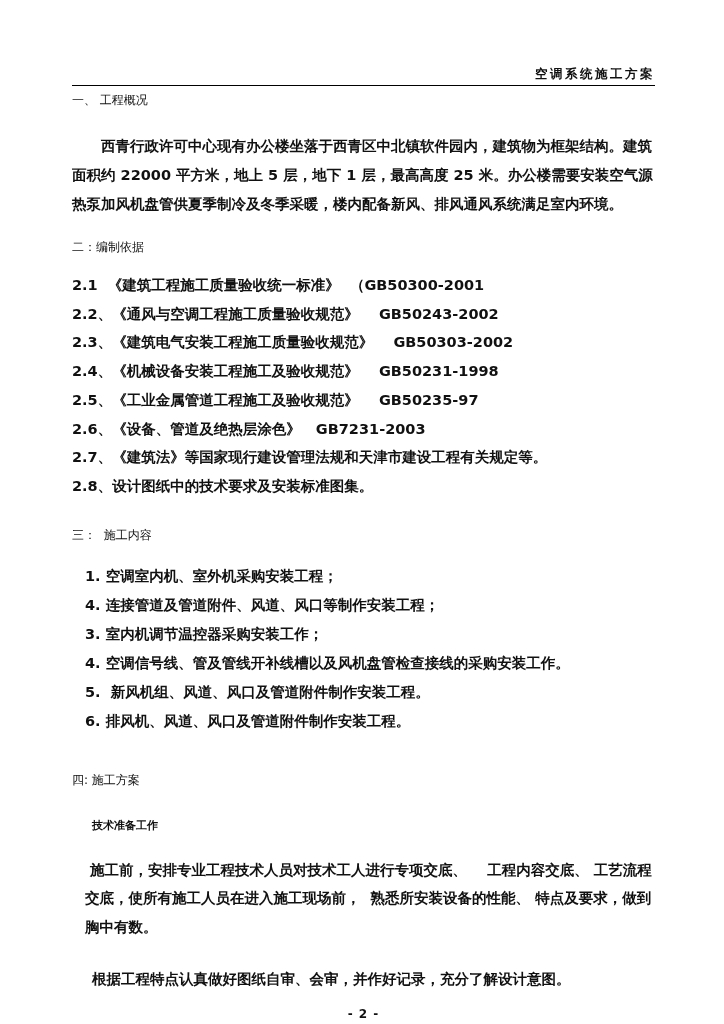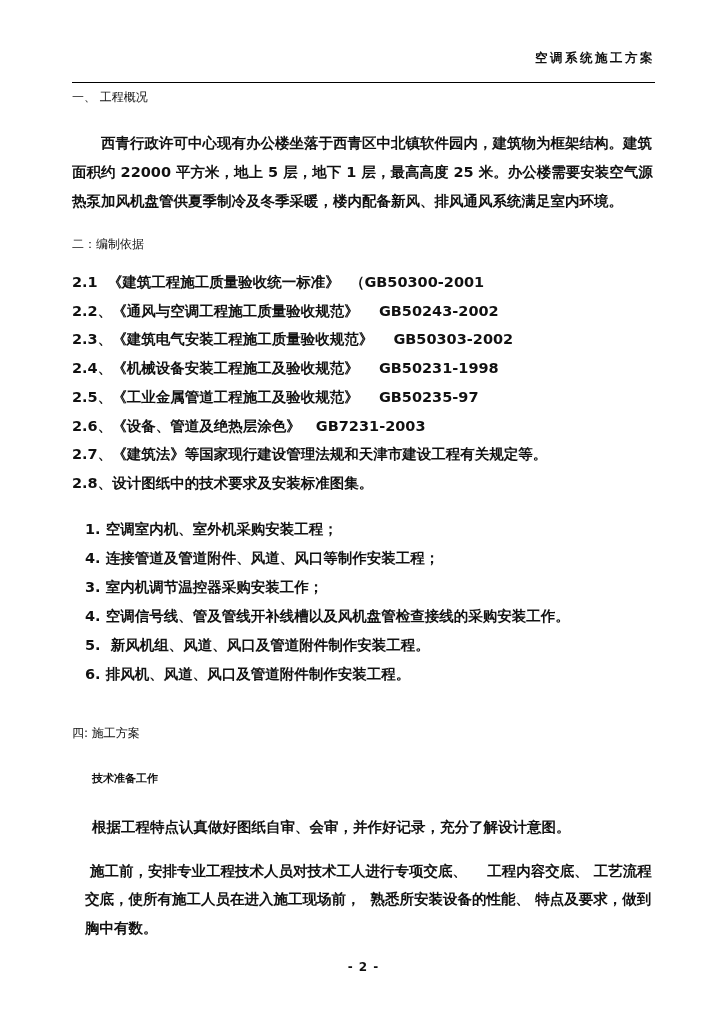--- a/index.html
+++ b/index.html
@@ -14,26 +14,26 @@
     color: #111111;
     overflow: hidden;
   }
   .page {
     box-sizing: border-box;
     width: 724px;
     height: 1024px;
     padding: 0 69px 0 72px;
   }
   .header {
-    margin-top: 50px;
+    margin-top: 66px;
     text-align: right;
     font-size: 12.5px;
     font-weight: bold;
     letter-spacing: 2.5px;
-    padding-bottom: 16px;
+    padding-bottom: 3px;
     border-bottom: 1.5px solid #000;
     line-height: 16px;
     font-family: Liberation Serif, serif;
   }
   .heading {
     font-size: 12px;
     font-weight: normal;
     line-height: 20px;
     white-space: pre-wrap;
   }
@@ -110,35 +110,36 @@
     <div class="body-text list-item">2.1  《建筑工程施工质量验收统一标准》  （GB50300-2001</div>
     <div class="body-text list-item">2.2、《通风与空调工程施工质量验收规范》    GB50243-2002</div>
     <div class="body-text list-item">2.3、《建筑电气安装工程施工质量验收规范》    GB50303-2002</div>
     <div class="body-text list-item">2.4、《机械设备安装工程施工及验收规范》    GB50231-1998</div>
     <div class="body-text list-item">2.5、《工业金属管道工程施工及验收规范》    GB50235-97</div>
     <div class="body-text list-item">2.6、《设备、管道及绝热层涂色》   GB7231-2003</div>
     <div class="body-text list-item">2.7、《建筑法》等国家现行建设管理法规和天津市建设工程有关规定等。</div>
     <div class="body-text list-item">2.8、设计图纸中的技术要求及安装标准图集。</div>
   </div>
 
+  <div class="heading heading-3">三：  施工内容</div>
 
   <div class="list-content">
     <div class="body-text list-item">1. 空调室内机、室外机采购安装工程；</div>
     <div class="body-text list-item">4. 连接管道及管道附件、风道、风口等制作安装工程；</div>
     <div class="body-text list-item">3. 室内机调节温控器采购安装工作；</div>
     <div class="body-text list-item">4. 空调信号线、管及管线开补线槽以及风机盘管检查接线的采购安装工作。</div>
     <div class="body-text list-item">5.  新风机组、风道、风口及管道附件制作安装工程。</div>
     <div class="body-text list-item">6. 排风机、风道、风口及管道附件制作安装工程。</div>
   </div>
 
   <div class="heading heading-4">四: 施工方案</div>
 
   <div class="subheading">技术准备工作</div>
 
+  <div class="body-text para-disclosure">施工前，安排专业工程技术人员对技术工人进行专项交底、    工程内容交底、 工艺流程交底，使所有施工人员在进入施工现场前，  熟悉所安装设备的性能、 特点及要求，做到胸中有数。</div>
+
   <div class="body-text para-review">根据工程特点认真做好图纸自审、会审，并作好记录，充分了解设计意图。</div>
-
-  <div class="body-text para-disclosure">施工前，安排专业工程技术人员对技术工人进行专项交底、    工程内容交底、 工艺流程交底，使所有施工人员在进入施工现场前，  熟悉所安装设备的性能、 特点及要求，做到胸中有数。</div>
 
   <div class="footer">
     <span>- 2 -</span>
   </div>
 
 </div>
 
 </body></html>

